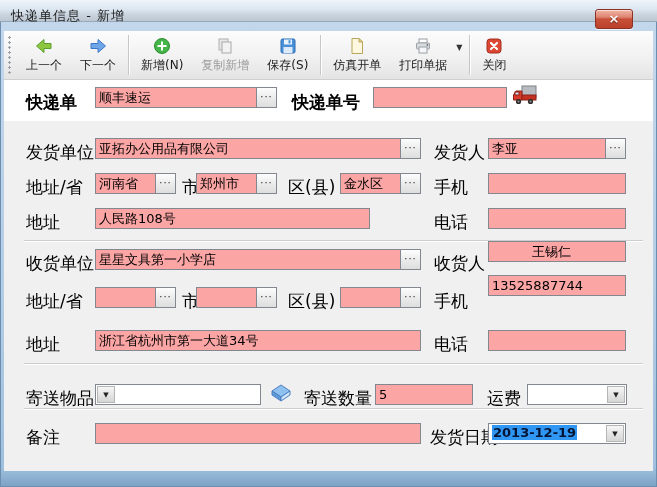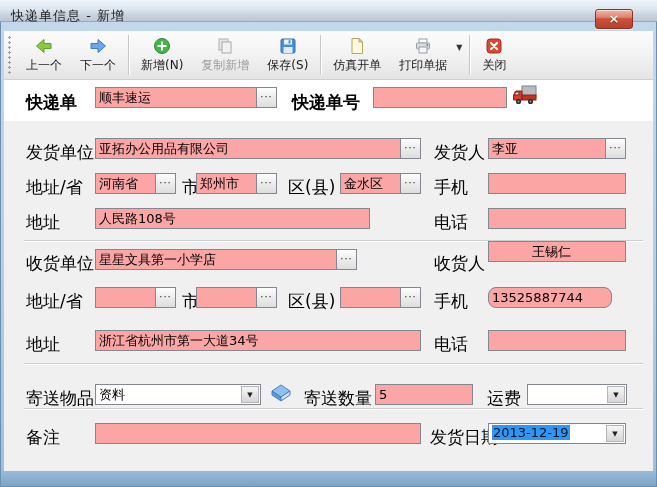--- a/index.html
+++ b/index.html
@@ -252,21 +252,21 @@
       <input value="人民路108号" style="">
     </div>
     <span class="lbl" style="left:430px; top:180px;">电话</span>
     <div class="tb" style="left:484px; top:177px; width:138px;">
       <input value="" style="">
     </div>
 
     <div class="hsep" style="top:209px;"></div>
 
     <span class="lbl" style="left:22px; top:221px;">收货单位</span>
-    <div class="tb" style="left:91px; top:218px; width:262px;">
+    <div class="tb" style="left:91px; top:218px; width:326px;">
       <input value="星星文具第一小学店" style="">
       <span class="ell">···</span>
     </div>
     <span class="lbl" style="left:430px; top:221px;">收货人</span>
     <div class="tb" style="left:484px; top:210px; width:138px;padding-left:40px;">
       <input value="王锡仁" style="">
     </div>
 
     <span class="lbl" style="left:22px; top:259px;">地址/省</span>
     <div class="tb" style="left:91px; top:256px; width:81px;">
@@ -277,38 +277,37 @@
     <div class="tb" style="left:192px; top:256px; width:81px;">
       <input value="" style="">
       <span class="ell">···</span>
     </div>
     <span class="lbl" style="left:284px; top:259px;">区(县)</span>
     <div class="tb" style="left:336px; top:256px; width:81px;">
       <input value="" style="">
       <span class="ell">···</span>
     </div>
     <span class="lbl" style="left:430px; top:259px;">手机</span>
-    <div class="tb" style="left:484px; top:256px; width:124px;border-radius:8px;">
+    <div class="tb" style="left:484px; top:244px; width:138px;">
       <input value="13525887744" style="">
     </div>
 
     <span class="lbl" style="left:22px; top:302px;">地址</span>
     <div class="tb" style="left:91px; top:299px; width:326px;">
       <input value="浙江省杭州市第一大道34号" style="">
     </div>
     <span class="lbl" style="left:430px; top:302px;">电话</span>
     <div class="tb" style="left:484px; top:299px; width:138px;">
       <input value="" style="">
     </div>
 
     <div class="hsep" style="top:332px;"></div>
 
     <span class="lbl" style="left:22px; top:356px;">寄送物品</span>
     <div class="combo" style="left:91px; top:353px; width:166px;">
-      <span class="val">资料</span>
       <span class="drop">▼</span>
     </div>
     <span class="icon-abs" style="left:266px; top:352px;">
       <svg viewBox="0 0 22 20" width="22" height="20">
         <path d="M11 2 L20 8 L11 14 L2 8 Z" fill="#8ec1f0" stroke="#4d7fc0"></path>
         <path d="M2 8 L11 14 L11 18 L2 12 Z" fill="#5f9ad8" stroke="#4d7fc0"></path>
         <path d="M20 8 L11 14 L11 18 L20 12 Z" fill="#cfe4f8" stroke="#4d7fc0"></path>
       </svg>
     </span>
     <span class="lbl" style="left:300px; top:356px;">寄送数量</span>
@@ -321,19 +320,19 @@
       <span class="drop">▼</span>
     </div>
 
     <div class="hsep" style="top:377px;"></div>
 
     <span class="lbl" style="left:22px; top:395px;">备注</span>
     <div class="tb" style="left:91px; top:392px; width:326px;">
       <input value="" style="">
     </div>
     <span class="lbl" style="left:426px; top:395px;">发货日期</span>
-    <div class="combo" style="left:484px; top:392px; width:138px;">
+    <div class="combo" style="left:484px; top:392px; width:138px;font-weight:bold;">
       <span class="val"><span class="sel">2013-12-19</span></span>
       <span class="drop">▼</span>
     </div>
 
   </div>
 </div>
 
 </body></html>

